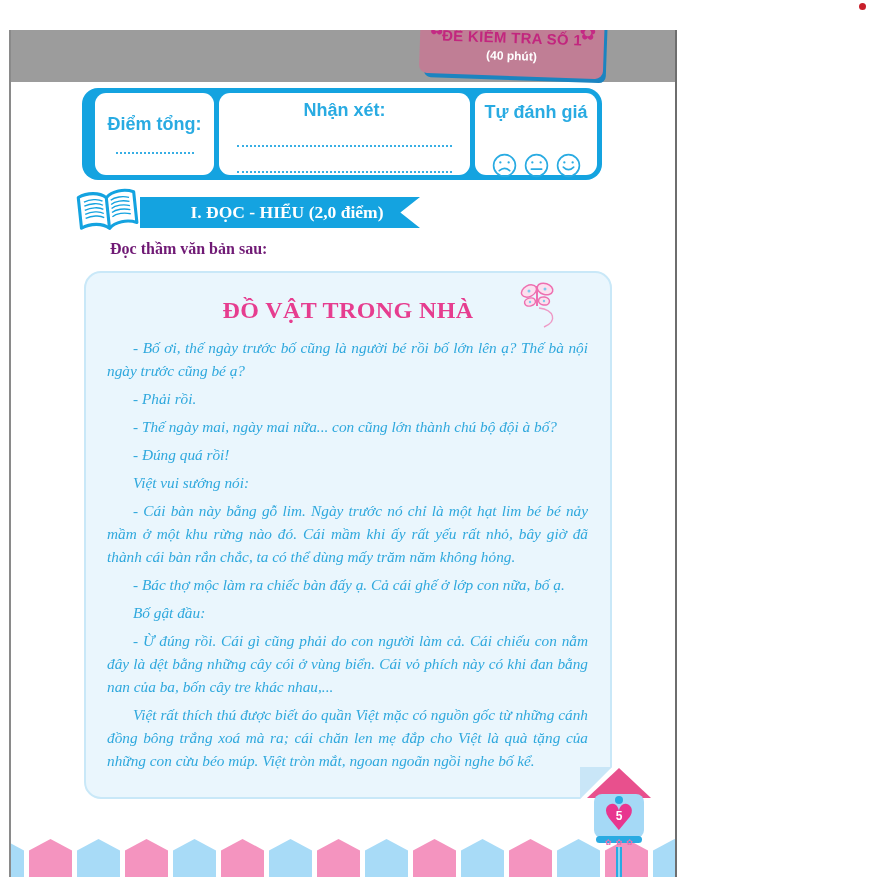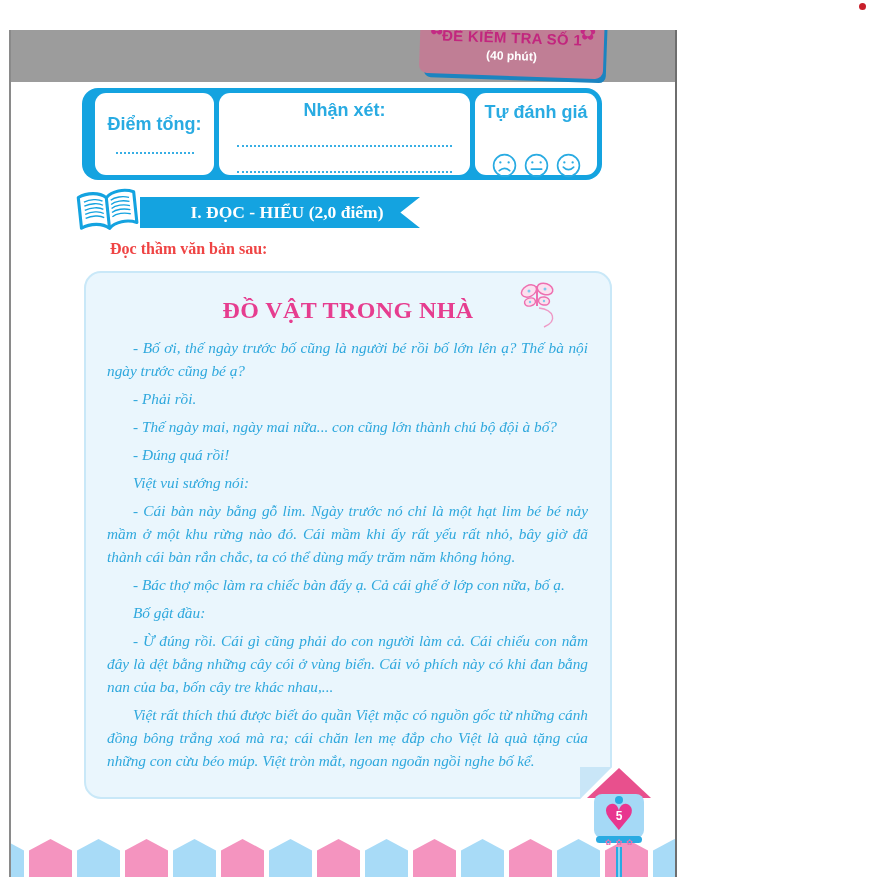--- a/index.html
+++ b/index.html
@@ -41,21 +41,21 @@
   .faces svg{display:block;}
 
   
   .ribbon{position:absolute;left:129px;top:167px;width:280px;height:31px;background:#14a3e0;
           clip-path:polygon(0 0,100% 0,93% 50%,100% 100%,0 100%);
           display:flex;align-items:center;}
   .ribbon-text{width:100%;text-align:center;padding:0 30px 0 44px;color:#ffffff;
                font-family:"Liberation Serif",serif;font-weight:bold;font-size:17.5px;}
   .book-icon{position:absolute;left:64px;top:158px;z-index:2;transform:rotate(-6deg);}
   .instruction{position:absolute;left:99px;top:210px;font-family:"Liberation Serif",serif;
-               font-weight:bold;font-size:16px;color:#ef4444;}
+               font-weight:bold;font-size:16px;color:#701a75;}
 
   
   .passage-box{position:absolute;left:73px;top:241px;width:528px;height:528px;background:#eaf6fd;
                border:2px solid #c9e8f8;border-radius:17px;box-sizing:border-box;}
   .passage-title{text-align:center;margin-top:24px;font-family:"Liberation Serif",serif;
                  font-weight:bold;font-size:24px;color:#e63d8f;letter-spacing:.4px;}
   .butterfly{position:absolute;right:46px;top:8px;}
   .passage-body{margin:12px 22px 0 21px;}
   .passage-body p{margin:0 0 5px 0;font-family:"Liberation Serif",serif;font-style:italic;
                   font-size:15.3px;line-height:23px;color:#2fa8dd;text-indent:26px;

